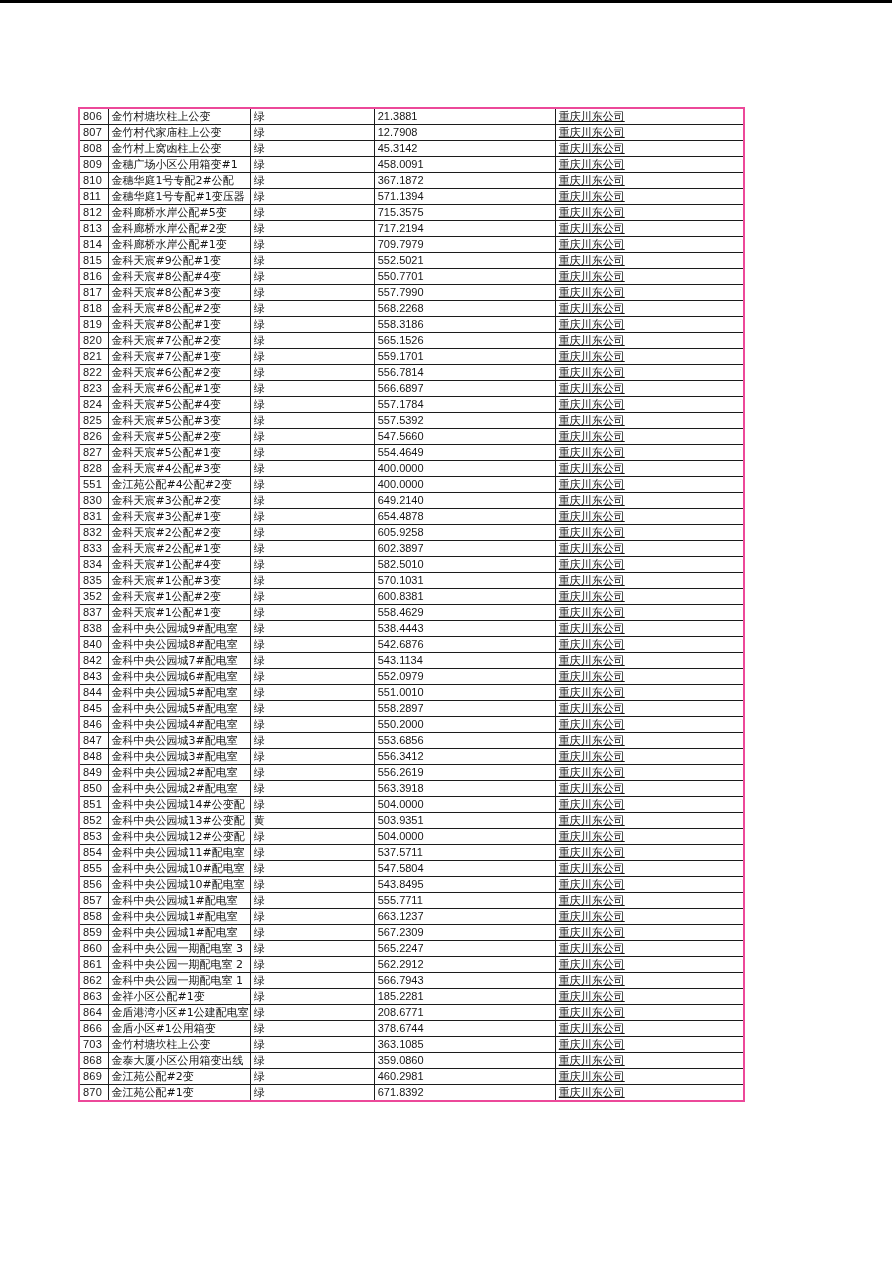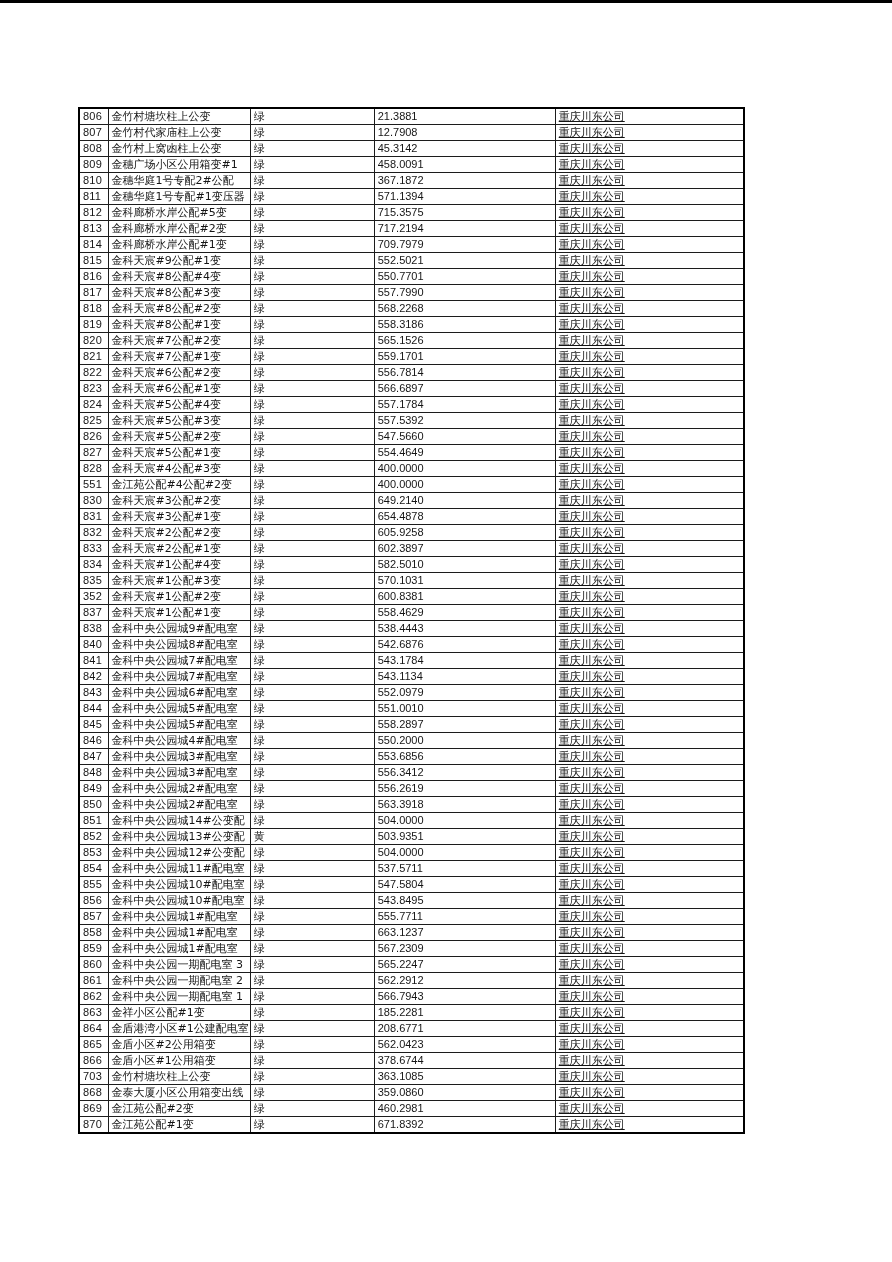--- a/index.html
+++ b/index.html
@@ -22,21 +22,21 @@
     width: 892px;
     height: 3px;
     background: #000000;
   }
   table.sheet {
     position: absolute;
     left: 78px;
     top: 107px;
     border-collapse: collapse;
     table-layout: fixed;
-    border: 2px solid #000000;
+    border: 2px solid #ec4899;
   }
   table.sheet td {
     border: 1px solid #1c1c1c;
     height: 15px;
     line-height: 15px;
     font-size: 11px;
     color: #151515;
     padding: 0 1px 0 3px;
     white-space: nowrap;
     overflow: hidden;
@@ -345,27 +345,20 @@
 
 
   <tr>
     <td class="c-id">840</td>
     <td class="c-name">金科中央公园城8#配电室</td>
     <td class="c-color">绿</td>
     <td class="c-value">542.6876</td>
     <td class="c-company"><span>重庆川东公司</span></td>
   </tr>
 
-  <tr>
-    <td class="c-id">841</td>
-    <td class="c-name">金科中央公园城7#配电室</td>
-    <td class="c-color">绿</td>
-    <td class="c-value">543.1784</td>
-    <td class="c-company"><span>重庆川东公司</span></td>
-  </tr>
 
   <tr>
     <td class="c-id">842</td>
     <td class="c-name">金科中央公园城7#配电室</td>
     <td class="c-color">绿</td>
     <td class="c-value">543.1134</td>
     <td class="c-company"><span>重庆川东公司</span></td>
   </tr>
 
   <tr>
@@ -537,27 +530,20 @@
   </tr>
 
   <tr>
     <td class="c-id">864</td>
     <td class="c-name">金盾港湾小区#1公建配电室</td>
     <td class="c-color">绿</td>
     <td class="c-value">208.6771</td>
     <td class="c-company"><span>重庆川东公司</span></td>
   </tr>
 
-  <tr>
-    <td class="c-id">865</td>
-    <td class="c-name">金盾小区#2公用箱变</td>
-    <td class="c-color">绿</td>
-    <td class="c-value">562.0423</td>
-    <td class="c-company"><span>重庆川东公司</span></td>
-  </tr>
 
   <tr>
     <td class="c-id">866</td>
     <td class="c-name">金盾小区#1公用箱变</td>
     <td class="c-color">绿</td>
     <td class="c-value">378.6744</td>
     <td class="c-company"><span>重庆川东公司</span></td>
   </tr>
 
   <tr>

